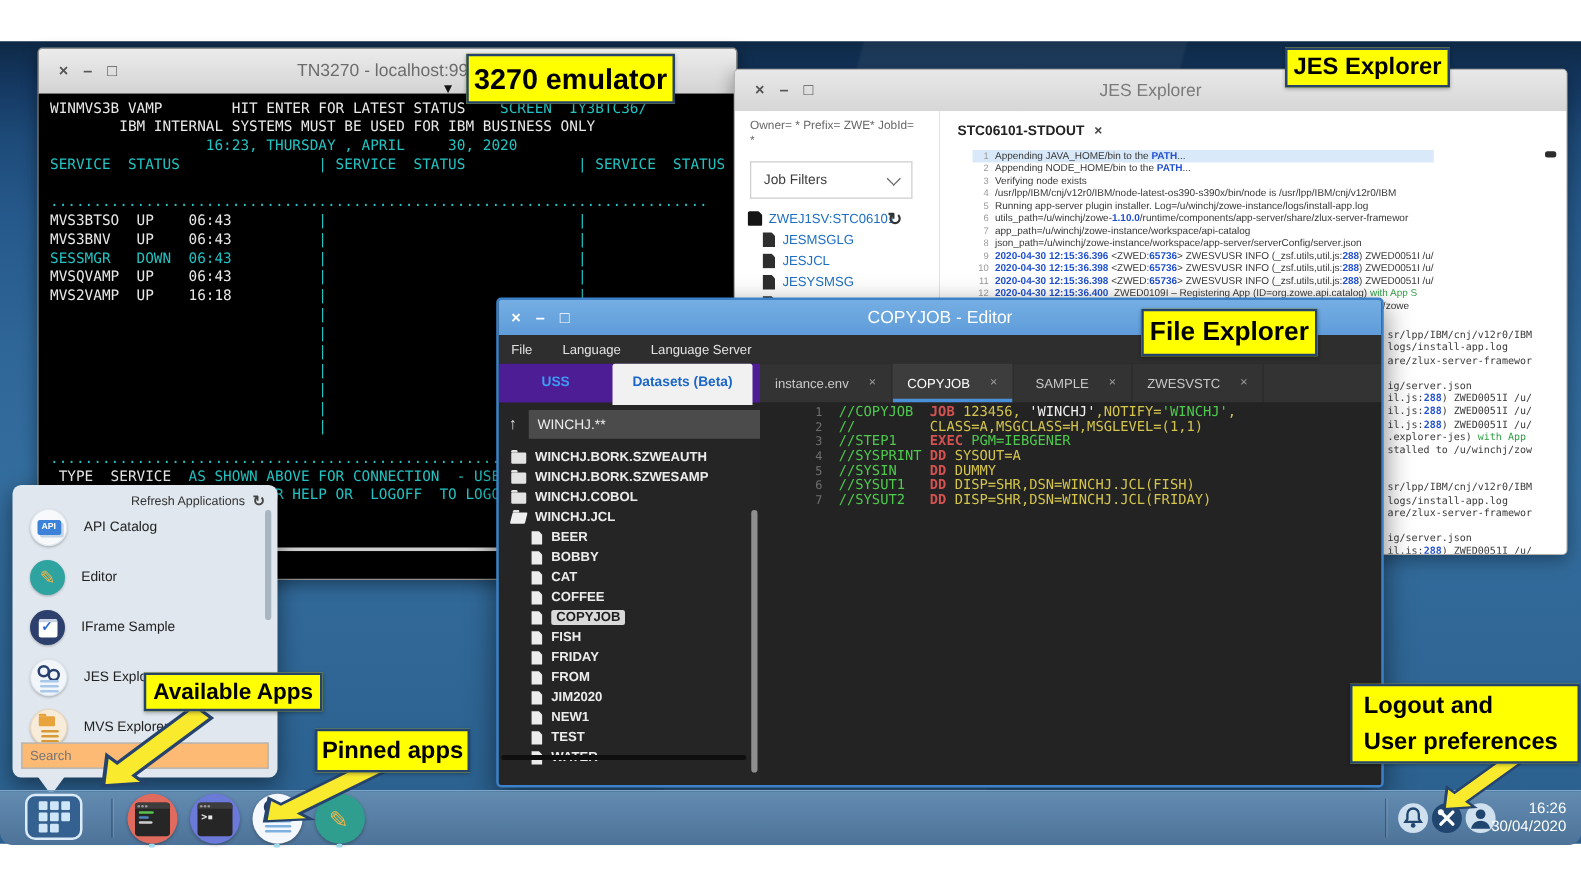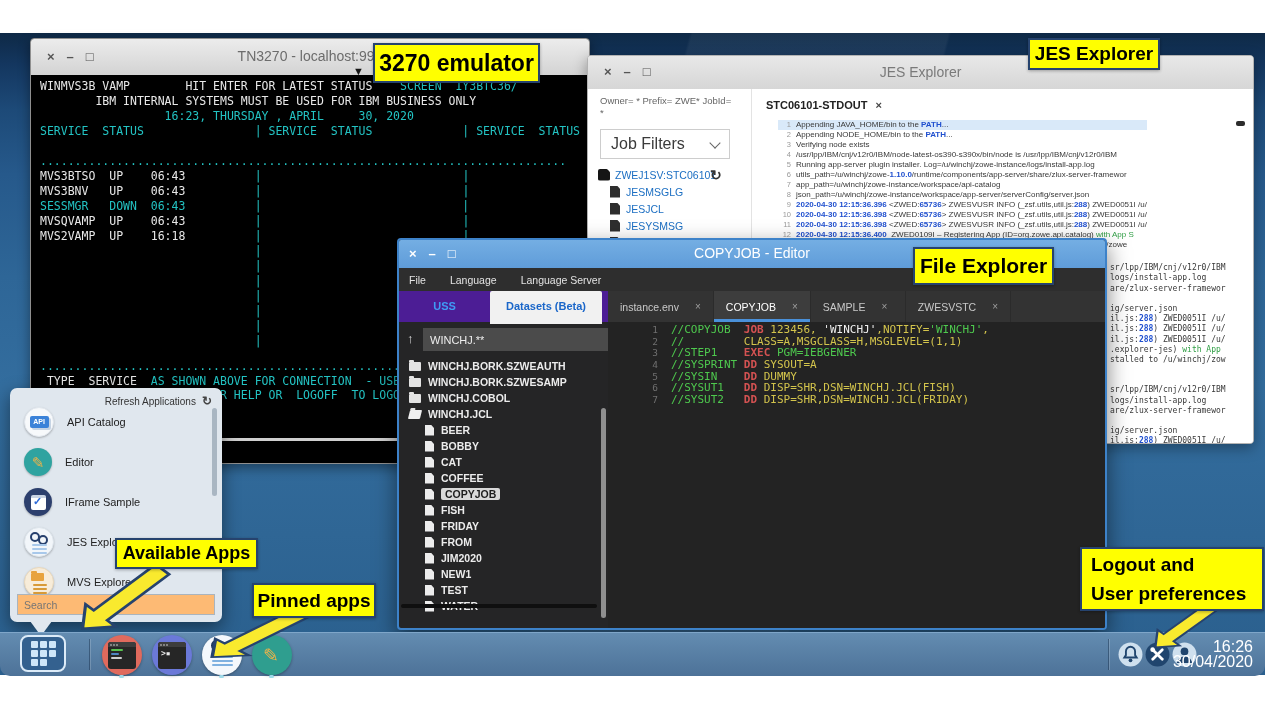--- a/index.html
+++ b/index.html
@@ -33,21 +33,21 @@
   #t-oia{position:absolute;left:0;top:402px;width:100%;height:21px;background:#000;border-radius:0 0 3px 3px}
   
   #winjes{position:absolute;left:587px;top:55px;width:665px;height:387px;background:#fff;
     border:1px solid #b3b3b3;border-radius:4px;box-shadow:0 4px 14px rgba(0,0,0,.35);z-index:20}
   #winjes .tbar{height:33px;background:linear-gradient(#e8e8e8,#d6d6d6);border-radius:3px 3px 0 0}
   #winjes .wctl{left:16px;top:8px}
   #winjes .wtitle{top:8px;font-size:14px;color:#7a7a7a}
   #jes-left{position:absolute;left:0;top:33px;width:163px;bottom:0;border-right:1px solid #e3e3e3;background:#fff;border-radius:0 0 0 3px}
   #jes-owner{position:absolute;left:12px;top:6px;width:142px;font-size:9.5px;color:#666;line-height:12px}
   #jes-filters{position:absolute;left:12px;top:40px;width:130px;height:30px;border:1px solid #cdcdcd;background:#fff;display:flex;align-items:center;justify-content:space-between;padding:0 10px;box-sizing:border-box}
-  #jes-filters .lbl{font-size:16px;color:#3b3b3b}
+  #jes-filters .lbl{font-size:11px;color:#3b3b3b}
   .chev{width:7px;height:7px;border-right:1.6px solid #666;border-bottom:1.6px solid #666;transform:rotate(45deg);margin-top:-3px}
   #jes-tree{position:absolute;left:10px;top:77px;right:4px}
   .jrow{display:flex;align-items:center;height:17px;font-size:10.5px;color:#1b6ec2;white-space:nowrap;overflow:hidden}
   .jrow.child{padding-left:12px}
   .jroot-ic{width:12px;height:12px;background:#151515;border-radius:2px 4px 2px 2px;margin-right:5px;flex:none;clip-path:polygon(0 0,72% 0,100% 30%,100% 100%,0 100%)}
   .jdoc-ic{width:10px;height:12px;background:#2e2e2e;margin-right:6px;flex:none;clip-path:polygon(0 0,70% 0,100% 28%,100% 100%,0 100%)}
   #jes-refresh{position:absolute;left:122px;top:78px;font-size:14px;color:#333;font-weight:bold}
   #jes-main{position:absolute;left:164px;top:33px;right:0;bottom:0;overflow:hidden;background:#fff;border-radius:0 0 3px 0}
   #jes-tab{position:absolute;left:14px;top:10px;display:flex;align-items:center;gap:8px;font-size:11px;font-weight:bold;color:#222}
   #jes-tab .tx{font-weight:bold;color:#444;font-size:11px}
@@ -77,21 +77,21 @@
   .erow.top{padding-left:10px}
   .erow.file{padding-left:26px}
   .erow .sel{background:#d9d9d9;color:#1d1d1d;border-radius:2px;padding:0 4px}
   .ico-folder{width:12px;height:9px;background:#e3e3e3;border-radius:1px;position:relative;margin-right:7px;flex:none}
   .ico-folder::before{content:"";position:absolute;top:-2px;left:0;width:5px;height:2px;background:#e3e3e3;border-radius:1px 1px 0 0}
   .ico-folder.open{background:#efefef;transform:skewX(-14deg)}
   .ico-file{width:9px;height:11px;background:#ececec;margin-right:7px;flex:none;clip-path:polygon(0 0,65% 0,100% 32%,100% 100%,0 100%)}
   #ed-vscroll{position:absolute;left:202px;top:168px;width:5px;height:210px;background:#8f8f8f;border-radius:3px}
   #ed-hscroll{position:absolute;left:2px;top:364px;width:196px;height:4px;background:#0f0f0f;border-radius:2px}
   #ed-tabs{position:absolute;left:209px;top:51px;right:0;height:31px;background:#333;display:flex}
-  .edtab{display:flex;align-items:center;justify-content:flex-start;gap:16px;padding:0 12px;min-width:70px;font-size:10.5px;color:#c9c9c9;border-right:1px solid #2b2b2b}
+  .edtab{display:flex;align-items:center;justify-content:flex-end;gap:16px;padding:0 12px;min-width:70px;font-size:10.5px;color:#c9c9c9;border-right:1px solid #2b2b2b}
   .edtab .tabx{color:#9f9f9f;font-size:10px}
   .edtab.act{background:#3d3d3d;color:#fff;box-shadow:inset 0 -3px 0 #4a90d9}
   #ed-code{position:absolute;left:209px;top:82px;right:0;bottom:0;background:#232323;padding-top:2px}
   .coderow{height:11.7px;white-space:pre;font-family:"DejaVu Sans Mono",monospace;font-size:11px;line-height:11.7px}
   .cln{display:inline-block;width:50px;margin-right:13px;text-align:right;color:#6f6f6f;font-size:9.5px}
   .sg-cg{color:#4ec94e}.sg-cr{color:#d45252;font-weight:bold}.sg-cy{color:#d3c44c}.sg-cw{color:#f0f0f0}.sg-sp{color:#232323}
   
   #appmenu{position:absolute;left:10px;top:388px;width:212px;height:234px;background:#e0e7ee;border-radius:7px;
     box-shadow:0 6px 18px rgba(0,0,0,.45);z-index:45}
   #appmenu .tail{position:absolute;left:20px;top:100%;margin-top:-1px;width:0;height:0;
@@ -139,21 +139,21 @@
   .mini-term .bar{height:2px;border-radius:1px;margin:2px 0 0 3px}
   .b-green{width:12px;background:#57c24e}.b-blue{width:8px;background:#4e86c2}.b-gray{width:11px;background:#cfcfcf}
   .mini-prompt{position:absolute;left:3px;top:7px;color:#e8e8e8;font-family:"DejaVu Sans Mono",monospace;font-size:8px;font-weight:bold}
   .jes-task-lines{position:absolute;left:10px;top:17px;width:21px}
   .jes-task-lines i{display:block;height:2px;margin-bottom:2px;background:#7fb1e0;border-radius:1px}
   .jes-task-gear{position:absolute;width:7px;height:7px;border:2.5px solid #1f3a5f;border-radius:50%}
   .jg1{left:9px;top:5px}.jg2{left:20px;top:8px}
   .task-pencil{position:absolute;left:11px;top:9px;color:#f2b347;font-size:19px}
   .rundot{position:absolute;top:40px;width:5px;height:3px;border-radius:2px;background:#9fdbea}
   .ri{position:absolute;top:9px;width:25px;height:25px}
-  #clock{position:absolute;right:12px;top:6px;text-align:right;color:#fff;font-size:16px;line-height:15px}
+  #clock{position:absolute;right:12px;top:6px;text-align:right;color:#fff;font-size:12px;line-height:15px}
   
   .ann{position:absolute;background:#ffff00;border:2px solid #26436e;color:#000;font-weight:bold;z-index:100;
        display:flex;align-items:center;justify-content:center;box-sizing:border-box;box-shadow:0 1px 3px rgba(0,0,0,.3)}
   #ann-3270{left:373px;top:43px;width:167px;height:40px;font-size:23px}
   #ann-jes{left:1028px;top:38px;width:132px;height:32px;font-size:19px}
   #ann-file{left:913px;top:247px;width:141px;height:38px;font-size:21px}
   #ann-avail{left:115px;top:538px;width:143px;height:31px;font-size:18px}
   #ann-pinned{left:252px;top:583px;width:124px;height:35px;font-size:19px}
   #ann-logout{left:1080px;top:547px;width:184px;height:64px;font-size:19px;flex-direction:column;align-items:flex-start;justify-content:center;padding-left:9px;line-height:29px}
   .arrow-svg{position:absolute;z-index:99}

